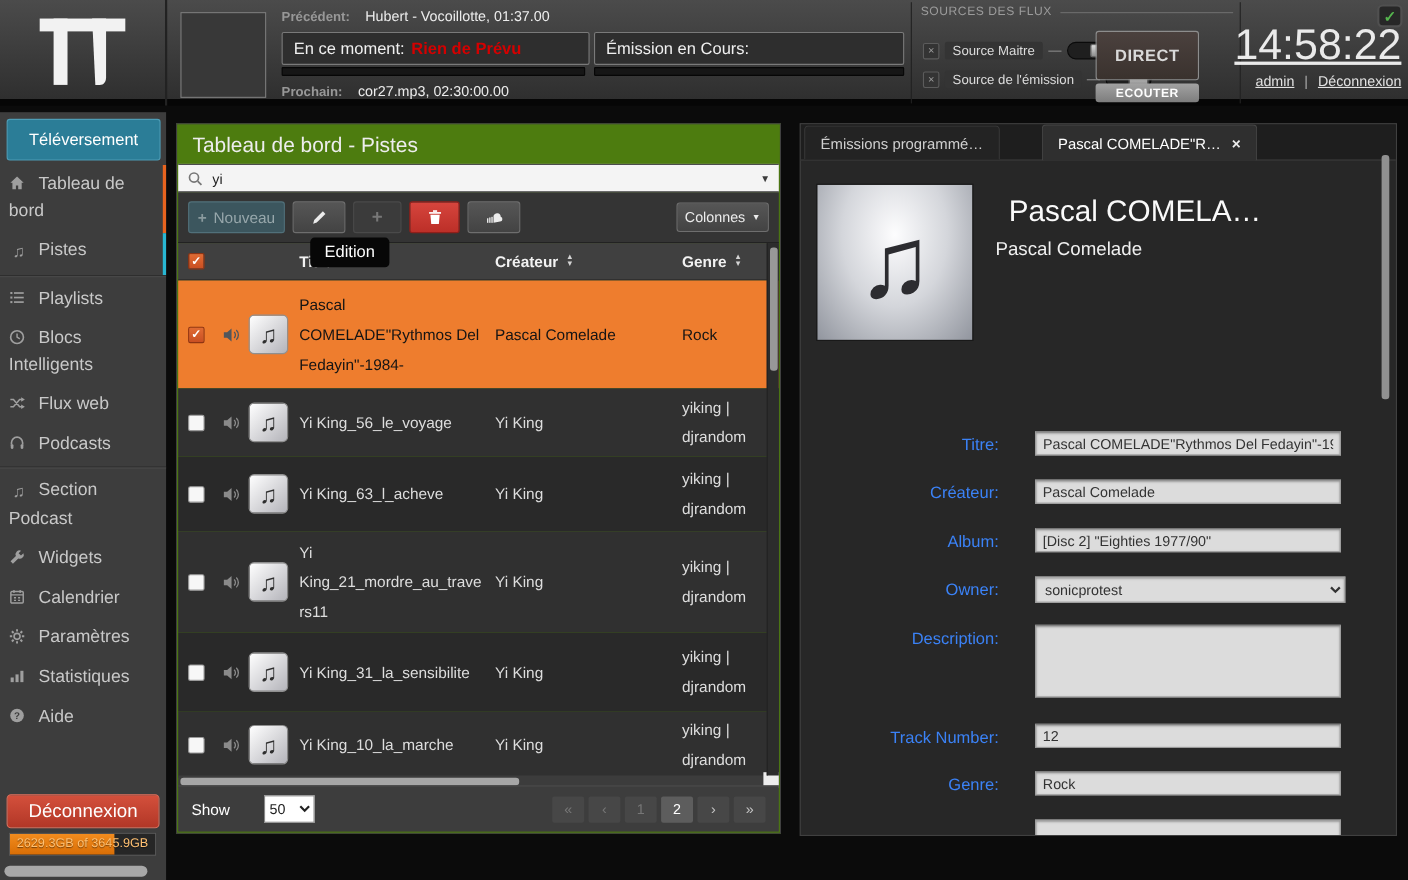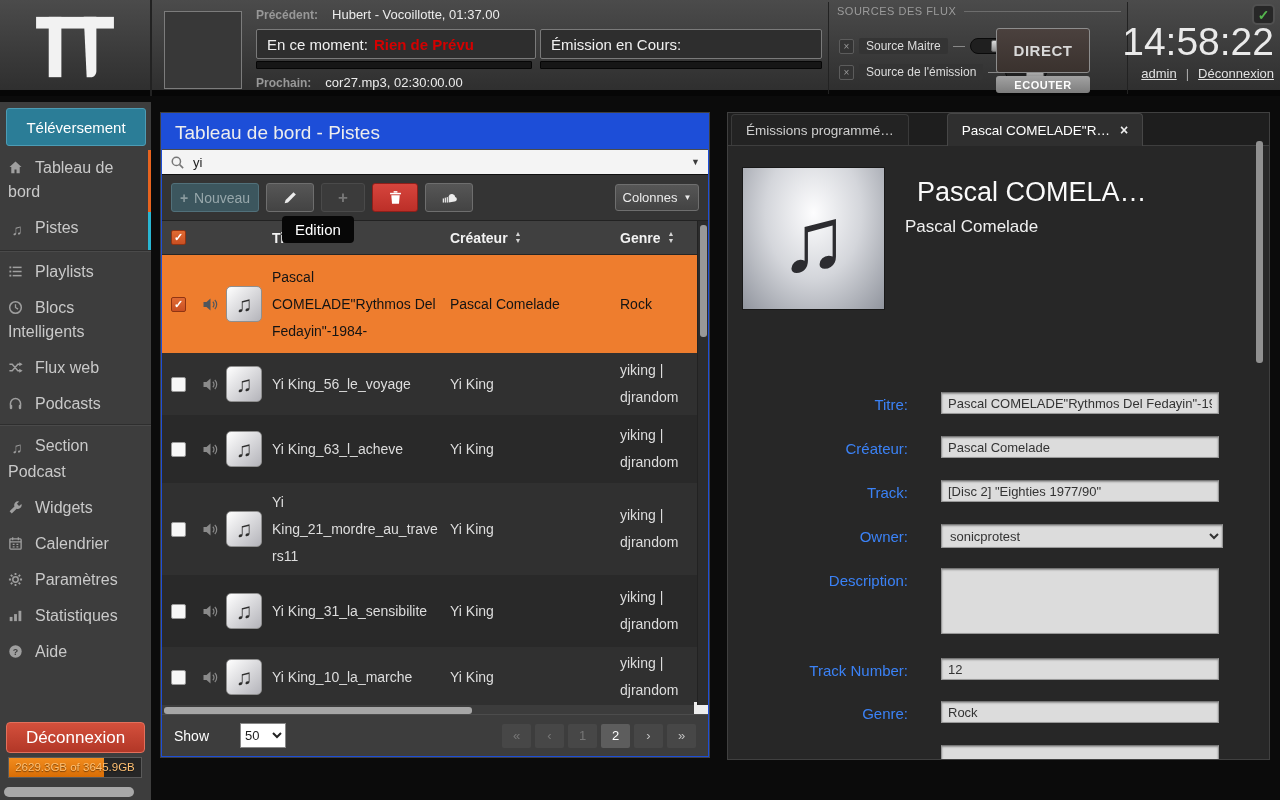--- a/index.html
+++ b/index.html
@@ -35,21 +35,21 @@
         background:linear-gradient(#dcdcdc,#8e8e8e);border:1px solid #666;}
   .btn-direct{position:absolute;left:167px;top:26px;width:94px;height:45px;background:linear-gradient(#4b413e,#3a322e);
           border:1px solid #8d8d8d;border-radius:3px;color:#d9d9d9;font-size:15px;font-weight:bold;letter-spacing:.5px;
           display:flex;align-items:center;justify-content:center;}
   .btn-listen{position:absolute;left:167px;top:74px;width:94px;height:17px;background:linear-gradient(#a2a2a2,#7d7d7d);
           border-radius:3px;color:#fdfdfd;font-size:11px;font-weight:bold;letter-spacing:.5px;
           display:flex;align-items:center;justify-content:center;}
   .clockarea{position:absolute;left:1130px;top:0;width:150px;height:96px;}
   .status-ok{position:absolute;right:5px;top:4px;width:23px;height:21px;background:#272727;border:2px solid #505050;
           border-radius:5px;color:var(--green);font-weight:bold;font-size:14px;display:flex;align-items:center;justify-content:center;}
-  .clock{position:absolute;right:6px;top:20px;font-size:39px;color:#eaeaea;white-space:nowrap;}
+  .clock{position:absolute;right:6px;top:20px;font-size:39px;color:#eaeaea;white-space:nowrap;text-decoration:underline;}
   .hlinks{position:absolute;right:6px;top:66px;font-size:13px;color:#e2e2e2;white-space:nowrap;}
   .hlinks .lnk{text-decoration:underline;cursor:pointer;}
   .hlinks .sep{margin:0 9px;color:#aaa;text-decoration:none;}
 
   
   .sidebar{position:absolute;left:0;top:102px;width:151px;height:698px;background:#3d3d3d;}
   .upload{display:block;margin:6px 5px 4px 6px;width:140px;height:38px;background:var(--teal);
           border:1px solid #4d9cb5;border-radius:3px;color:#fff;font-size:15px;font-family:inherit;}
   .side-nav{margin-top:2px;}
   .side-item{padding:6px 2px 6px 8px;font-size:16px;line-height:24px;color:#c9c9c9;cursor:pointer;}
@@ -64,21 +64,21 @@
           background:linear-gradient(#d4503c,#b23727);border:1px solid #e2705c;color:#fff;font-size:17px;
           display:flex;align-items:center;justify-content:center;}
   .disk{position:absolute;left:8px;top:655px;width:134px;height:21px;background:#262626;border:1px solid #5a5a5a;
         overflow:hidden;}
   .disk-fill{position:absolute;left:0;top:0;bottom:0;background:linear-gradient(#f28c1e,#d86d05);}
   .disk-text{position:absolute;left:0;right:0;top:3px;text-align:center;font-size:11.5px;color:#ffc072;
         text-shadow:0 1px 1px rgba(0,0,0,.5);}
   .scroll-artifact{position:absolute;left:4px;bottom:3px;width:130px;height:10px;background:#a8a8a8;border-radius:5px;}
 
   
-  .panel{position:absolute;background:#1d4ed8;border:1px solid #404040;overflow:hidden;}
+  .panel{position:absolute;background:#4d7c0f;border:1px solid #404040;overflow:hidden;}
   .library{left:160px;top:112px;width:550px;height:646px;}
   .lib-title{margin:9px 14px 7px;font-size:19px;font-weight:400;color:#ededed;}
   .searchbar{position:absolute;left:1px;top:36px;right:1px;height:26px;background:#f4f4f4;display:flex;
         align-items:center;padding:0 8px;border-top:1px solid #4c4c4c;border-bottom:1px solid #111;}
   .searchbar .sico{color:#777;width:16px;height:14px;}
   .searchbar input{flex:1;border:none;background:transparent;outline:none;font-size:13px;color:#222;
         font-family:inherit;margin-left:5px;}
   .searchbar .caret{color:#3c3c3c;font-size:9px;margin-left:auto;}
   .toolbar{position:absolute;left:1px;top:62px;right:1px;height:46px;background:#343434;border-bottom:1px solid #222;
         display:flex;align-items:center;padding:0 9px;gap:7px;}
@@ -506,21 +506,21 @@
     <div id="form-fields">
         <div class="frow" style="top: 279px;">
           <label class="flabel">Titre:</label>
           <input class="finput text" value="Pascal COMELADE&quot;Rythmos Del Fedayin&quot;-1984-" style="">
         </div>
         <div class="frow" style="top: 323px;">
           <label class="flabel">Créateur:</label>
           <input class="finput text" value="Pascal Comelade" style="">
         </div>
         <div class="frow" style="top: 367px;">
-          <label class="flabel">Track:</label>
+          <label class="flabel">Album:</label>
           <input class="finput text" value="[Disc 2] &quot;Eighties 1977/90&quot;" style="">
         </div>
         <div class="frow" style="top: 411px;">
           <label class="flabel">Owner:</label>
           <select class="finput select"><option>sonicprotest</option></select>
         </div>
         <div class="frow" style="top: 455px;">
           <label class="flabel">Description:</label>
           <textarea class="finput textarea" style=""></textarea>
         </div>

